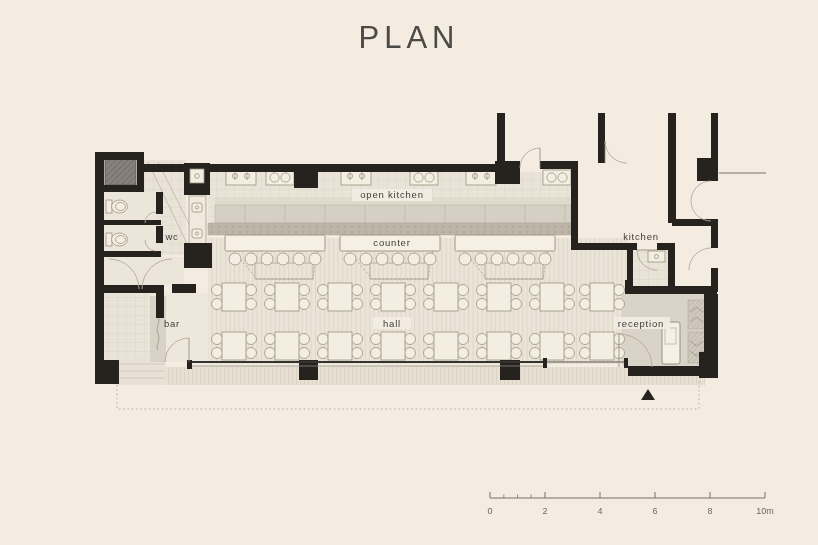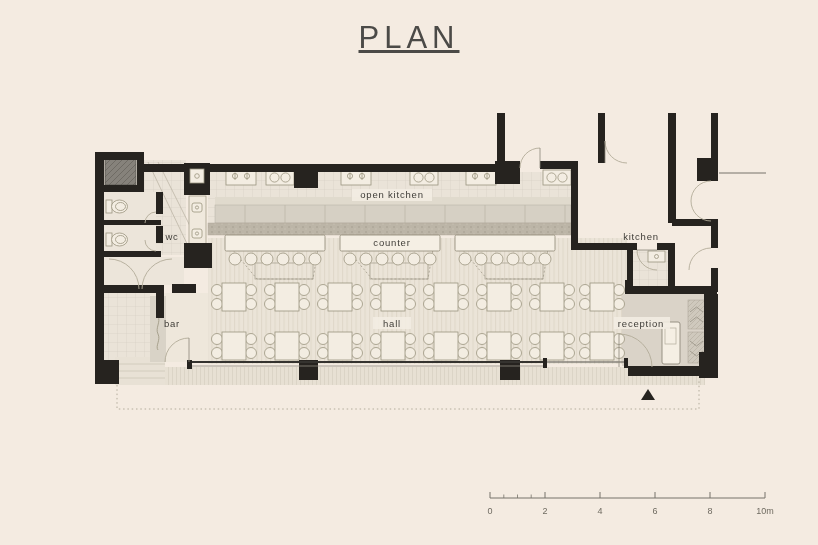--- a/index.html
+++ b/index.html
@@ -1,19 +1,19 @@
 <!DOCTYPE html>
 <html><head>
 <meta charset="utf-8">
 <style>
   html,body{margin:0;padding:0;background:#f4ebe1;}
   .stage{position:relative;width:818px;height:545px;background:#f4ebe1;overflow:hidden;
          font-family:"Liberation Sans",sans-serif;}
   .plan-title{position:absolute;top:20px;left:0;width:100%;text-align:center;
-              font-size:31px;font-weight:200;letter-spacing:5px;color:#4b4a47;text-decoration:underline;}
+              font-size:31px;font-weight:200;letter-spacing:5px;color:#4b4a47;}
   svg{position:absolute;left:0;top:0;}
   .wall{fill:#26231f;}
   .arc{fill:none;stroke:#b2ab99;stroke-width:0.9;}
   .leaf{stroke:#8a8578;stroke-width:0.8;}
   .furn{fill:#f3ede2;stroke:#9a947f;stroke-width:0.8;}
   .furnline{fill:none;stroke:#9a947f;stroke-width:0.8;}
   .lbl{font-family:"Liberation Sans",sans-serif;font-size:9.5px;letter-spacing:0.8px;
        fill:#3e3c37;text-anchor:middle;}
   .scl{font-family:"Liberation Sans",sans-serif;font-size:9px;fill:#6f6b61;text-anchor:middle;}
   .patch{fill:#f3ede2;opacity:0.88;}

